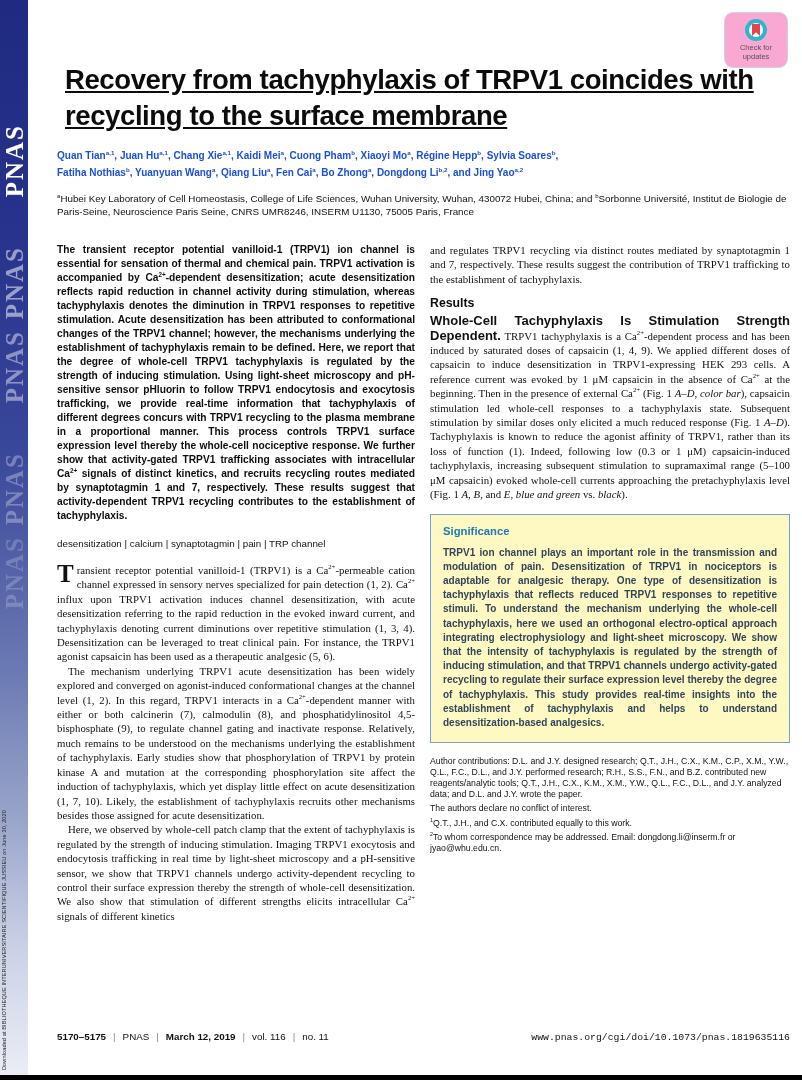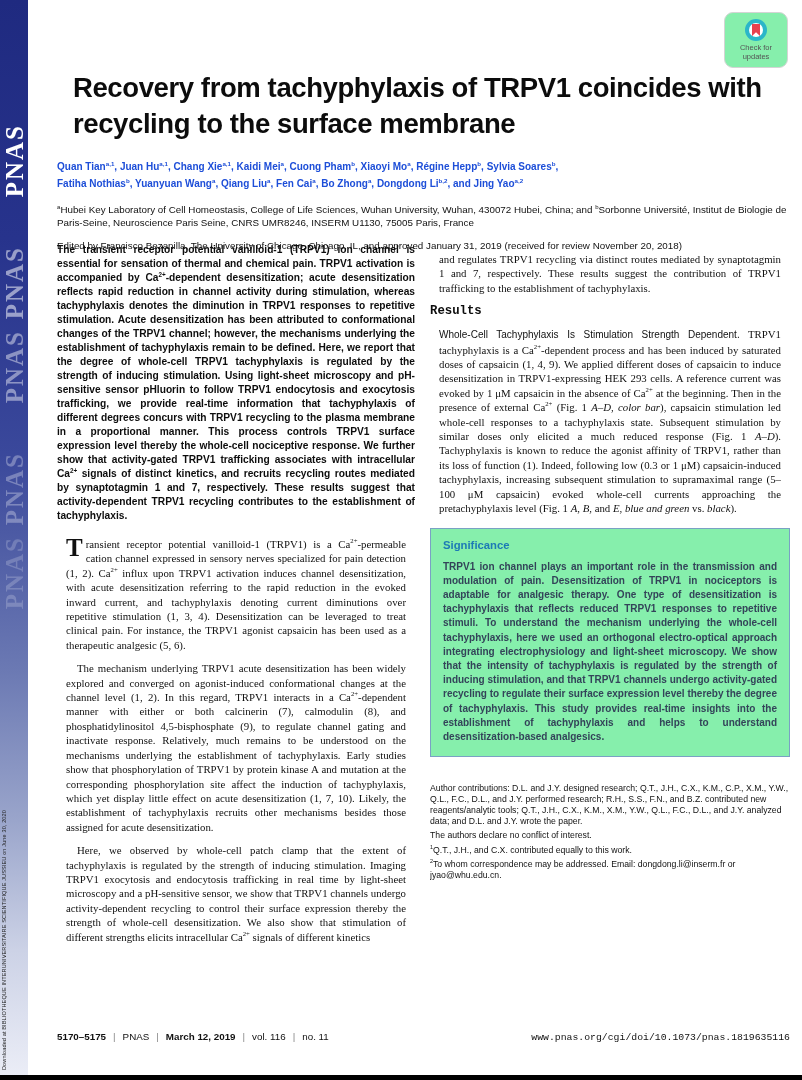--- a/index.html
+++ b/index.html
@@ -11,58 +11,58 @@
           background:linear-gradient(180deg,#1f2a80 0%,#27338c 22%,#3a489b 42%,#6b79b3 62%,#9aa5cb 76%,#ccd2e6 88%,#eceef7 100%); }
   .pnas-logo { position:absolute; left:1px; writing-mode:vertical-rl; transform:rotate(180deg);
                font-family:"Liberation Serif", serif; font-weight:bold; font-size:25px;
                letter-spacing:2px; color:#fff; }
   .pl1{ top:124px; opacity:1; } .pl2{ top:246px; opacity:.52; } .pl3{ top:330px; opacity:.44; }
   .pl4{ top:452px; opacity:.30; } .pl5{ top:536px; opacity:.20; }
   .dl-note { position:absolute; left:1px; top:810px; writing-mode:vertical-rl; transform:rotate(180deg);
              font-size:5.6px; letter-spacing:.1px; color:#222; white-space:nowrap; z-index:3; }
 
   
-  .update-badge { position:absolute; right:14px; top:12px; width:64px; height:56px; background:#86efac;
+  .update-badge { position:absolute; right:14px; top:12px; width:64px; height:56px; background:#f9a8d4;
                   border:1px solid #d4d4d4; border-radius:9px; display:flex; flex-direction:column;
                   align-items:center; padding-top:6px; box-sizing:border-box; cursor:pointer; }
   .badge-circle { width:22px; height:22px; border-radius:50%; background:#2bb6c9; position:relative; }
   .badge-inner { position:absolute; left:4px; top:4px; width:14px; height:14px; border-radius:50%; background:#fff; }
   .badge-mark { position:absolute; left:7px; top:5px; width:8px; height:12px; background:#e8424f;
                 clip-path:polygon(0 0,100% 0,100% 100%,50% 68%,0 100%); }
   .badge-text { font-size:7.5px; line-height:8.5px; color:#555; text-align:center; margin-top:3px; }
 
   
   .header { position:absolute; left:57px; top:54px; width:733px; }
-  .title { margin:16px; font-size:27.5px; line-height:36px; font-weight:bold; letter-spacing:-0.4px; color:#0c0c0c; }
+  .title { margin:8px; font-size:27.5px; line-height:36px; font-weight:bold; letter-spacing:-0.4px; color:#0c0c0c;text-decoration:underline; }
   sup { font-size:62%; vertical-align:super; line-height:0; }
   .authors { margin-top:13px; font-size:10px; line-height:17px; font-weight:bold; color:#1d4ed8; }
   .affil { margin-top:11px; font-size:9.8px; line-height:13px; }
   .edited { margin-top:10px; font-size:9.8px; line-height:13px; }
 
   
   .col-left  { position:absolute; left:57px;  top:243px; width:358px; height:788px; overflow:hidden; }
   .col-right { position:absolute; left:430px; top:243px; width:360px; height:790px; overflow:hidden; }
 
   .abstract { margin:0; font-weight:bold; font-size:10.2px; line-height:14px; text-align:justify; color:#0d0d0d; }
   .keywords { margin-top:15px; font-size:9.8px; color:#111; }
 
   .serif { font-family:"Liberation Serif", serif; font-size:10.8px; line-height:14.4px; text-align:justify; color:#101010; }
-  .serif p { margin:9px; }
+  .serif p { margin:0; }
   .indent { text-indent:11px; }
   .mt14 { margin-top:14px; }
   .dropcap::first-letter { float:left; font-size:25px; line-height:20px; font-weight:bold; padding:1px 3px 0 0; }
 
-  .results-h { font-family:Liberation Mono, monospace; font-weight:bold; font-size:12.3px; margin:4px 0 4px; color:#0c0c0c; }
-  .runin { font-family:"Liberation Sans", sans-serif; font-weight:normal; font-size:10px; }
+  .results-h { font-family:Liberation Sans, sans-serif; font-weight:bold; font-size:12.3px; margin:10px 0 4px; color:#0c0c0c; }
+  .runin { font-family:"Liberation Sans", sans-serif; font-weight:bold; font-size:13px; }
 
-  .sig-box { margin-top:12px; background:#86efac; border:1px solid #7aa1c4; padding:10px 12px 12px; box-sizing:border-box; }
+  .sig-box { margin-top:12px; background:#fef9c3; border:1px solid #7aa1c4; padding:10px 12px 12px; box-sizing:border-box; }
   .sig-title { color:#1d7ab5; font-weight:bold; font-size:11.3px; margin:0 0 9px; }
   .sig-body { margin:0; font-weight:bold; font-size:10px; line-height:14.2px; text-align:justify; color:#334459; }
 
-  .footnotes { margin-top:26px; font-size:8.7px; line-height:10.9px; color:#111; }
+  .footnotes { margin-top:13px; font-size:8.7px; line-height:10.9px; color:#111; }
   .footnotes p { margin:0 0 3.5px; }
   .lnk { color:#2a6db5; text-decoration:none; cursor:pointer; }
 
   
   .footer { position:absolute; left:57px; width:733px; top:1031px; display:flex; align-items:baseline; font-size:9.8px; color:#111; }
   .f-item { white-space:nowrap; }
   .f-sep { color:#888; margin:0 7px; }
   .bold { font-weight:bold; }
   .doi { margin-left:auto;font-family:Liberation Mono, monospace; }
 
@@ -89,25 +89,25 @@
     </span>
     <span class="badge-text">
       <span>Check for</span><br><span>updates</span>
     </span>
   </div>
 
   <div class="header">
     <h1 class="title">Recovery from tachyphylaxis of TRPV1 coincides with recycling to the surface membrane</h1>
     <div class="authors">Quan Tian<sup>a,1</sup>, Juan Hu<sup>a,1</sup>, Chang Xie<sup>a,1</sup>, Kaidi Mei<sup>a</sup>, Cuong Pham<sup>b</sup>, Xiaoyi Mo<sup>a</sup>, Régine Hepp<sup>b</sup>, Sylvia Soares<sup>b</sup>,<br>Fatiha Nothias<sup>b</sup>, Yuanyuan Wang<sup>a</sup>, Qiang Liu<sup>a</sup>, Fen Cai<sup>a</sup>, Bo Zhong<sup>a</sup>, Dongdong Li<sup>b,2</sup>, and Jing Yao<sup>a,2</sup></div>
     <div class="affil"><sup>a</sup>Hubei Key Laboratory of Cell Homeostasis, College of Life Sciences, Wuhan University, Wuhan, 430072 Hubei, China; and <sup>b</sup>Sorbonne Université, Institut de Biologie de Paris-Seine, Neuroscience Paris Seine, CNRS UMR8246, INSERM U1130, 75005 Paris, France</div>
-    <div class="edited">Edited by Francisco Bezanilla, The University of Chicago, Chicago, IL, and approved January 31, 2019 (received for review November 20, 2018)</div>
   </div>
 
   <div class="col-left">
     <p class="abstract">The transient receptor potential vanilloid-1 (TRPV1) ion channel is essential for sensation of thermal and chemical pain. TRPV1 activation is accompanied by Ca<sup>2+</sup>-dependent desensitization; acute desensitization reflects rapid reduction in channel activity during stimulation, whereas tachyphylaxis denotes the diminution in TRPV1 responses to repetitive stimulation. Acute desensitization has been attributed to conformational changes of the TRPV1 channel; however, the mechanisms underlying the establishment of tachyphylaxis remain to be defined. Here, we report that the degree of whole-cell TRPV1 tachyphylaxis is regulated by the strength of inducing stimulation. Using light-sheet microscopy and pH-sensitive sensor pHluorin to follow TRPV1 endocytosis and exocytosis trafficking, we provide real-time information that tachyphylaxis of different degrees concurs with TRPV1 recycling to the plasma membrane in a proportional manner. This process controls TRPV1 surface expression level thereby the whole-cell nociceptive response. We further show that activity-gated TRPV1 trafficking associates with intracellular Ca<sup>2+</sup> signals of distinct kinetics, and recruits recycling routes mediated by synaptotagmin 1 and 7, respectively. These results suggest that activity-dependent TRPV1 recycling contributes to the establishment of tachyphylaxis.</p>
+    <div class="keywords">desensitization | calcium | synaptotagmin | pain | TRP channel</div>
     <div class="serif mt14">
       <p class="dropcap">Transient receptor potential vanilloid-1 (TRPV1) is a Ca<sup>2+</sup>-permeable cation channel expressed in sensory nerves specialized for pain detection (1, 2). Ca<sup>2+</sup> influx upon TRPV1 activation induces channel desensitization, with acute desensitization referring to the rapid reduction in the evoked inward current, and tachyphylaxis denoting current diminutions over repetitive stimulation (1, 3, 4). Desensitization can be leveraged to treat clinical pain. For instance, the TRPV1 agonist capsaicin has been used as a therapeutic analgesic (5, 6).</p>
       <p class="indent">The mechanism underlying TRPV1 acute desensitization has been widely explored and converged on agonist-induced conformational changes at the channel level (1, 2). In this regard, TRPV1 interacts in a Ca<sup>2+</sup>-dependent manner with either or both calcinerin (7), calmodulin (8), and phosphatidylinositol 4,5-bisphosphate (9), to regulate channel gating and inactivate response. Relatively, much remains to be understood on the mechanisms underlying the establishment of tachyphylaxis. Early studies show that phosphorylation of TRPV1 by protein kinase A and mutation at the corresponding phosphorylation site affect the induction of tachyphylaxis, which yet display little effect on acute desensitization (1, 7, 10). Likely, the establishment of tachyphylaxis recruits other mechanisms besides those assigned for acute desensitization.</p>
       <p class="indent">Here, we observed by whole-cell patch clamp that the extent of tachyphylaxis is regulated by the strength of inducing stimulation. Imaging TRPV1 exocytosis and endocytosis trafficking in real time by light-sheet microscopy and a pH-sensitive sensor, we show that TRPV1 channels undergo activity-dependent recycling to control their surface expression thereby the strength of whole-cell desensitization. We also show that stimulation of different strengths elicits intracellular Ca<sup>2+</sup> signals of different kinetics</p>
     </div>
   </div>
 
   <div class="col-right">
     <div class="serif">
       <p>and regulates TRPV1 recycling via distinct routes mediated by synaptotagmin 1 and 7, respectively. These results suggest the contribution of TRPV1 trafficking to the establishment of tachyphylaxis.</p>

